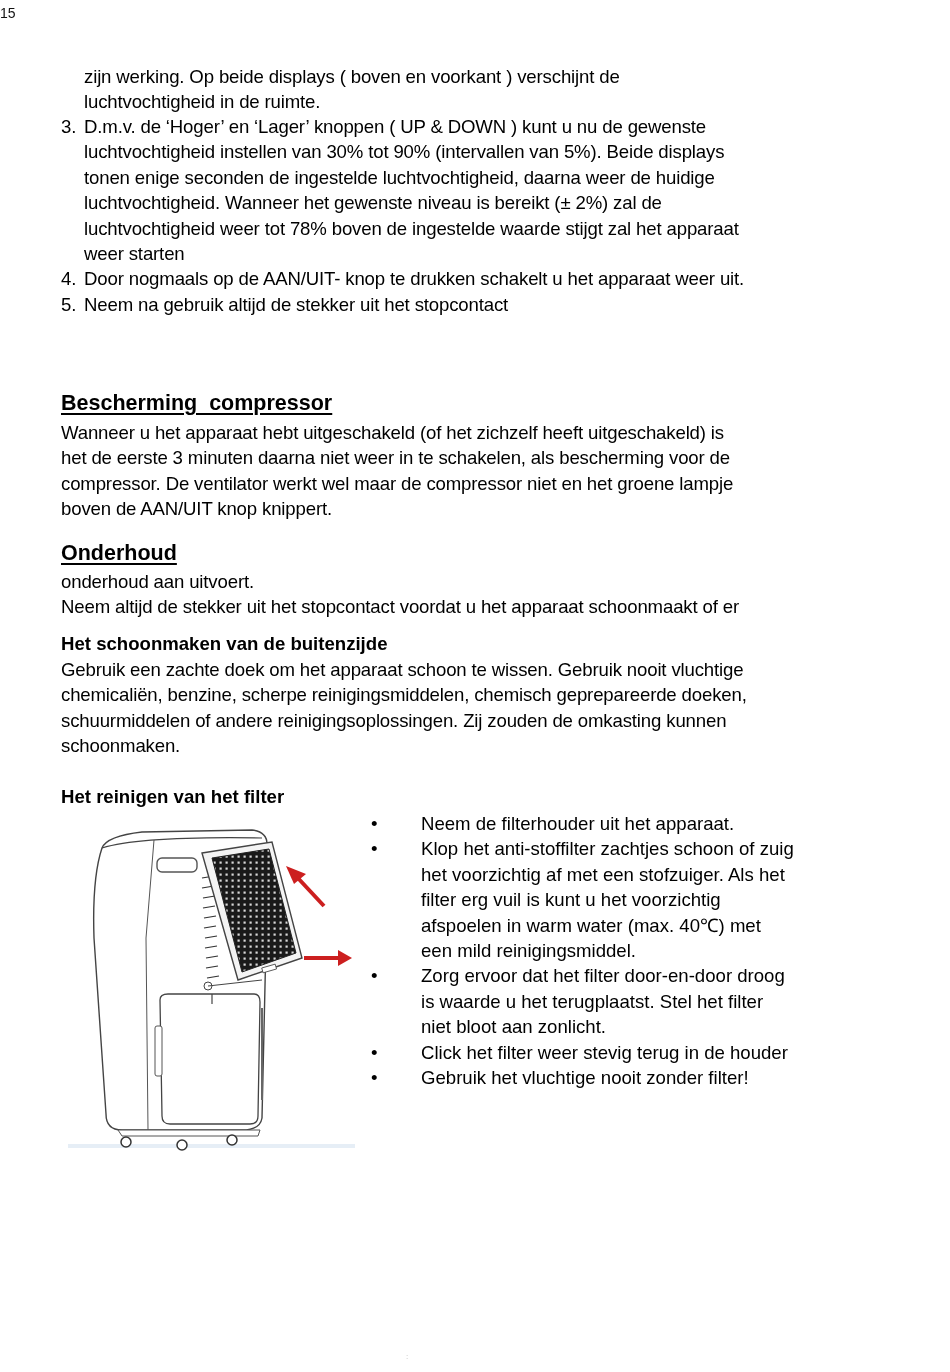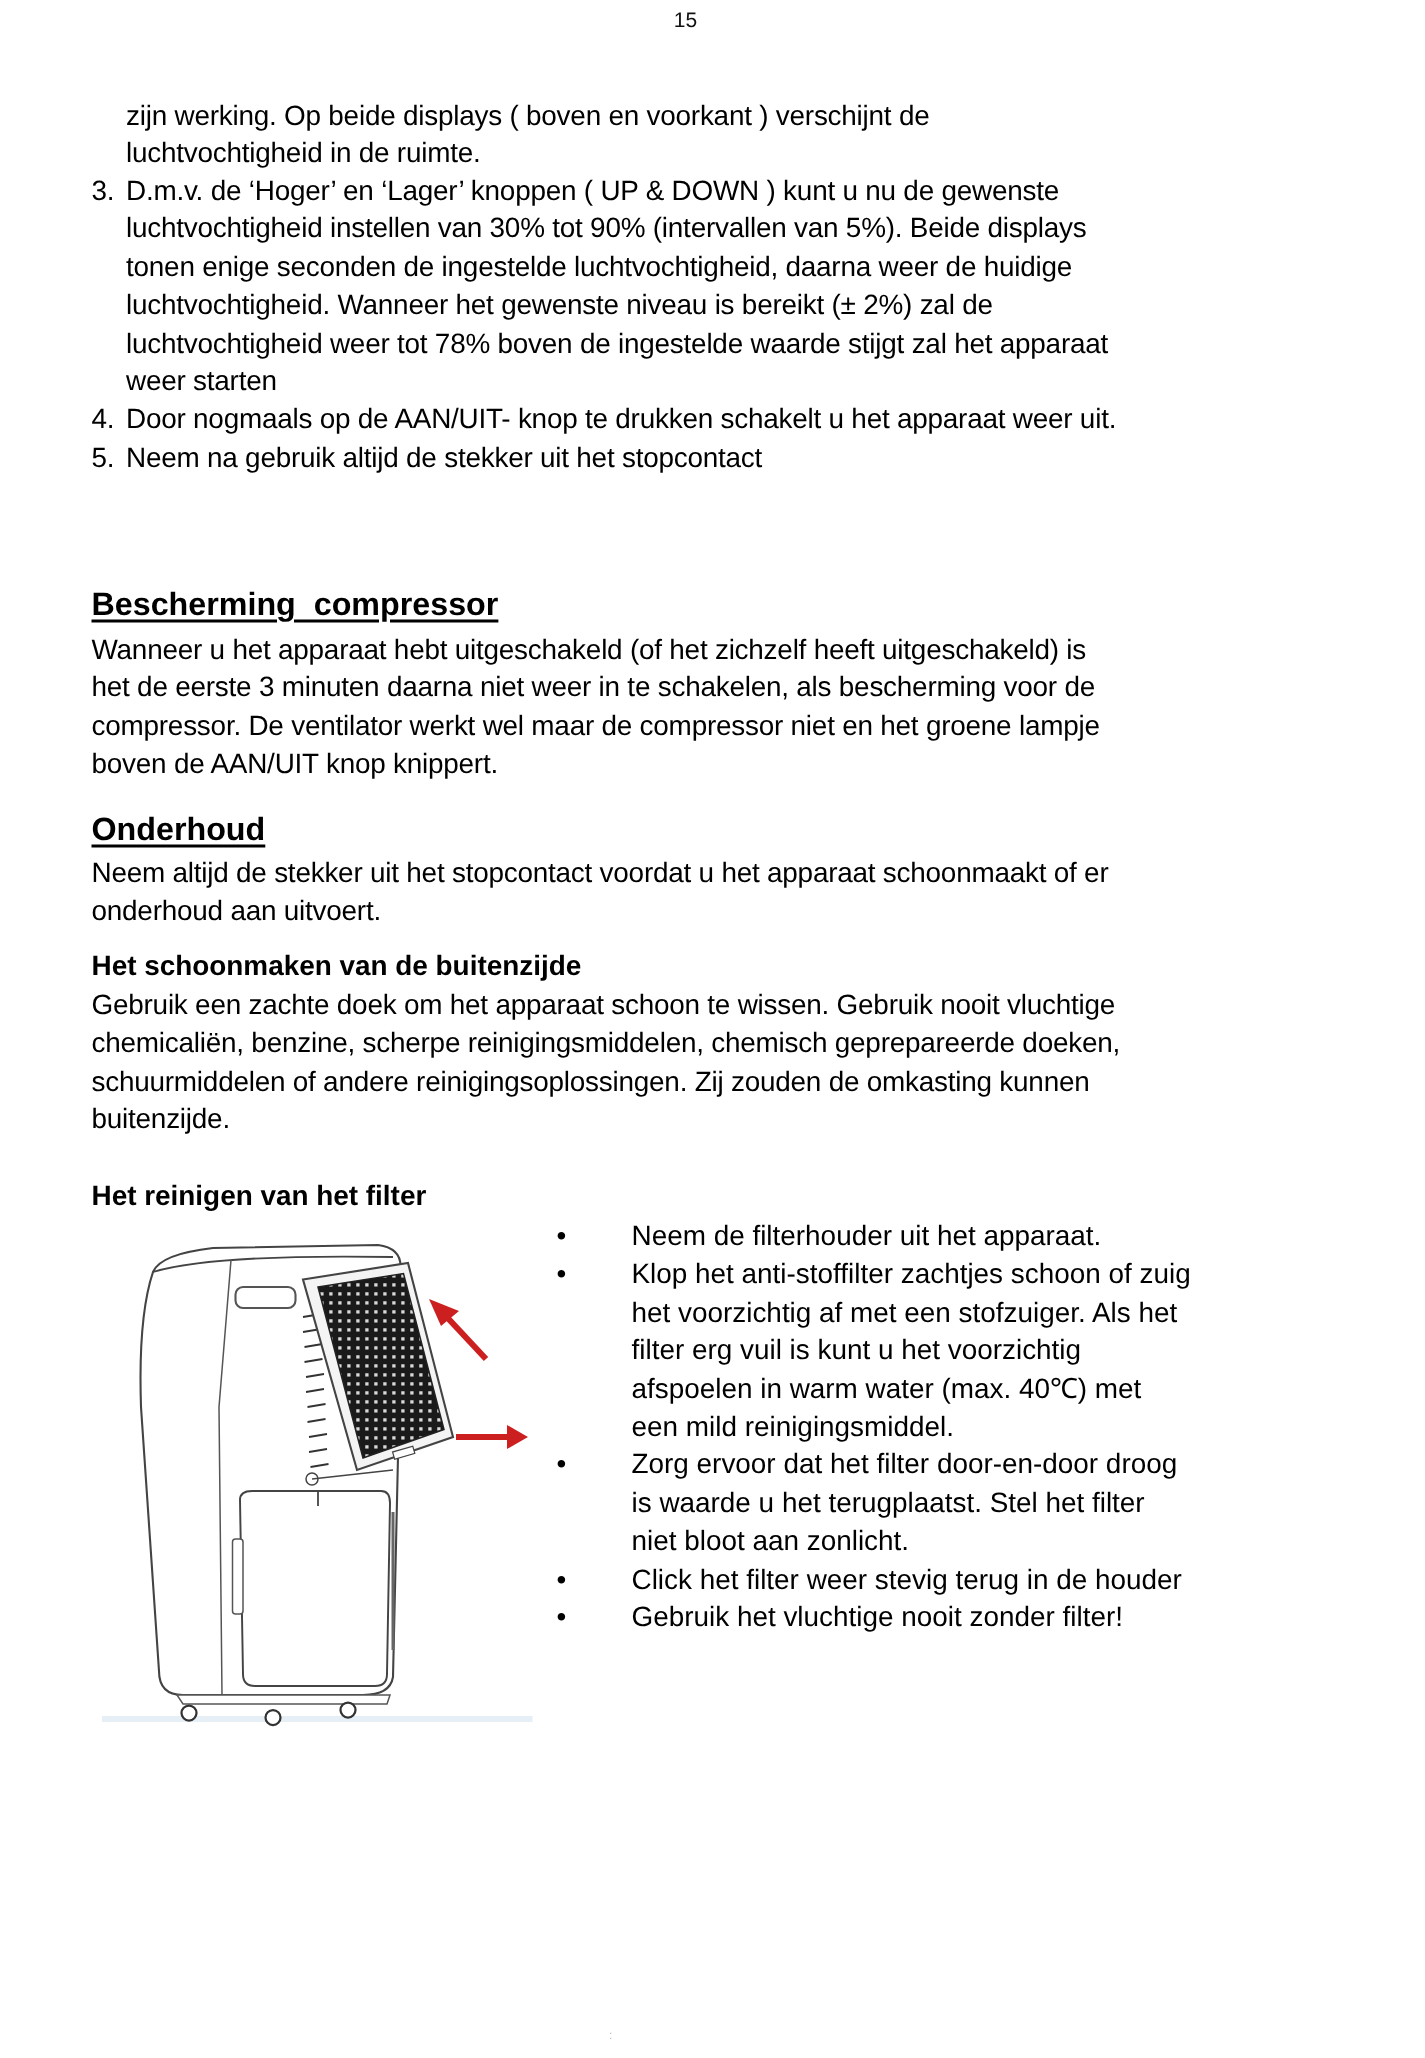--- a/index.html
+++ b/index.html
@@ -11,23 +11,22 @@
       width: 950px;
       height: 1372px;
       position: relative;
       overflow: hidden;
       font-family: "Liberation Sans", sans-serif;
       color: #000000;
     }
     .page-number {
       position: absolute;
       top: 5px;
-      left: 12px;
+      left: 0;
       width: 890px;
-      text-align: center;
       font-family: "Liberation Sans", sans-serif;
       font-size: 14px;
       color: #111;
     }
     .text {
       font-size: 18.6px;
       line-height: 25.4px;
       letter-spacing: -0.15px;
       white-space: nowrap;
     }
@@ -136,30 +135,30 @@
 <div class="h2" style="top:391px;text-decoration:underline;">Bescherming  compressor</div>
 <div class="para text" style="top:420px;">
   <div>Wanneer u het apparaat hebt uitgeschakeld (of het zichzelf heeft uitgeschakeld) is</div>
   <div>het de eerste 3 minuten daarna niet weer in te schakelen, als bescherming voor de</div>
   <div>compressor. De ventilator werkt wel maar de compressor niet en het groene lampje</div>
   <div>boven de AAN/UIT knop knippert.</div>
 </div>
 
 <div class="h2" style="top:541px;">Onderhoud</div>
 <div class="para text" style="top:569px;">
+  <div>onderhoud aan uitvoert.</div>
   <div>Neem altijd de stekker uit het stopcontact voordat u het apparaat schoonmaakt of er</div>
-  <div>onderhoud aan uitvoert.</div>
 </div>
 
 <div class="h3" style="top:633px;">Het schoonmaken van de buitenzijde</div>
 <div class="para text" style="top:657px;">
   <div>Gebruik een zachte doek om het apparaat schoon te wissen. Gebruik nooit vluchtige</div>
   <div>chemicaliën, benzine, scherpe reinigingsmiddelen, chemisch geprepareerde doeken,</div>
   <div>schuurmiddelen of andere reinigingsoplossingen. Zij zouden de omkasting kunnen</div>
-  <div>buitenzijde.</div>
+  <div>schoonmaken.</div>
 </div>
 
 <div class="h3" style="top:786px;">Het reinigen van het filter</div>
 
 <div class="figure">
   <svg width="300" height="335" viewBox="0 0 300 335">
     <defs>
       <pattern id="grid" width="6" height="6" patternUnits="userSpaceOnUse">
         <rect width="6" height="6" fill="#1a1a1a"></rect>
         <rect x="1.5" y="1.5" width="2.2" height="2.2" fill="#d8d8d8"></rect>

